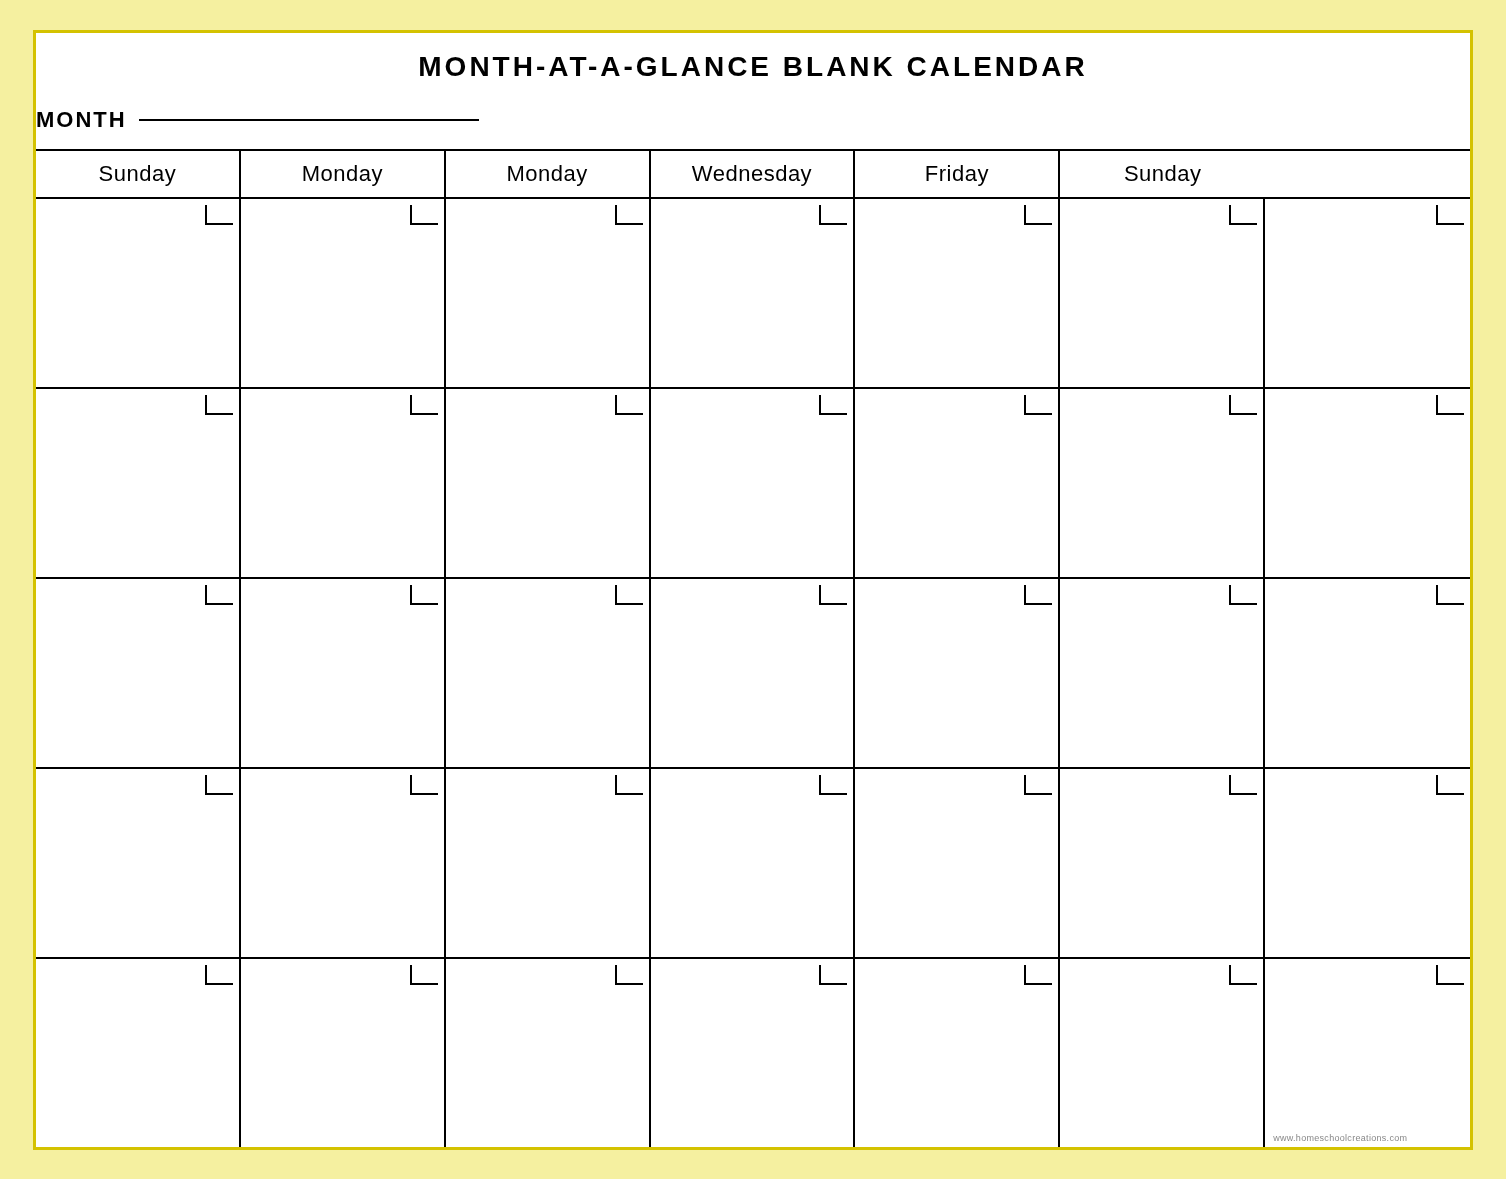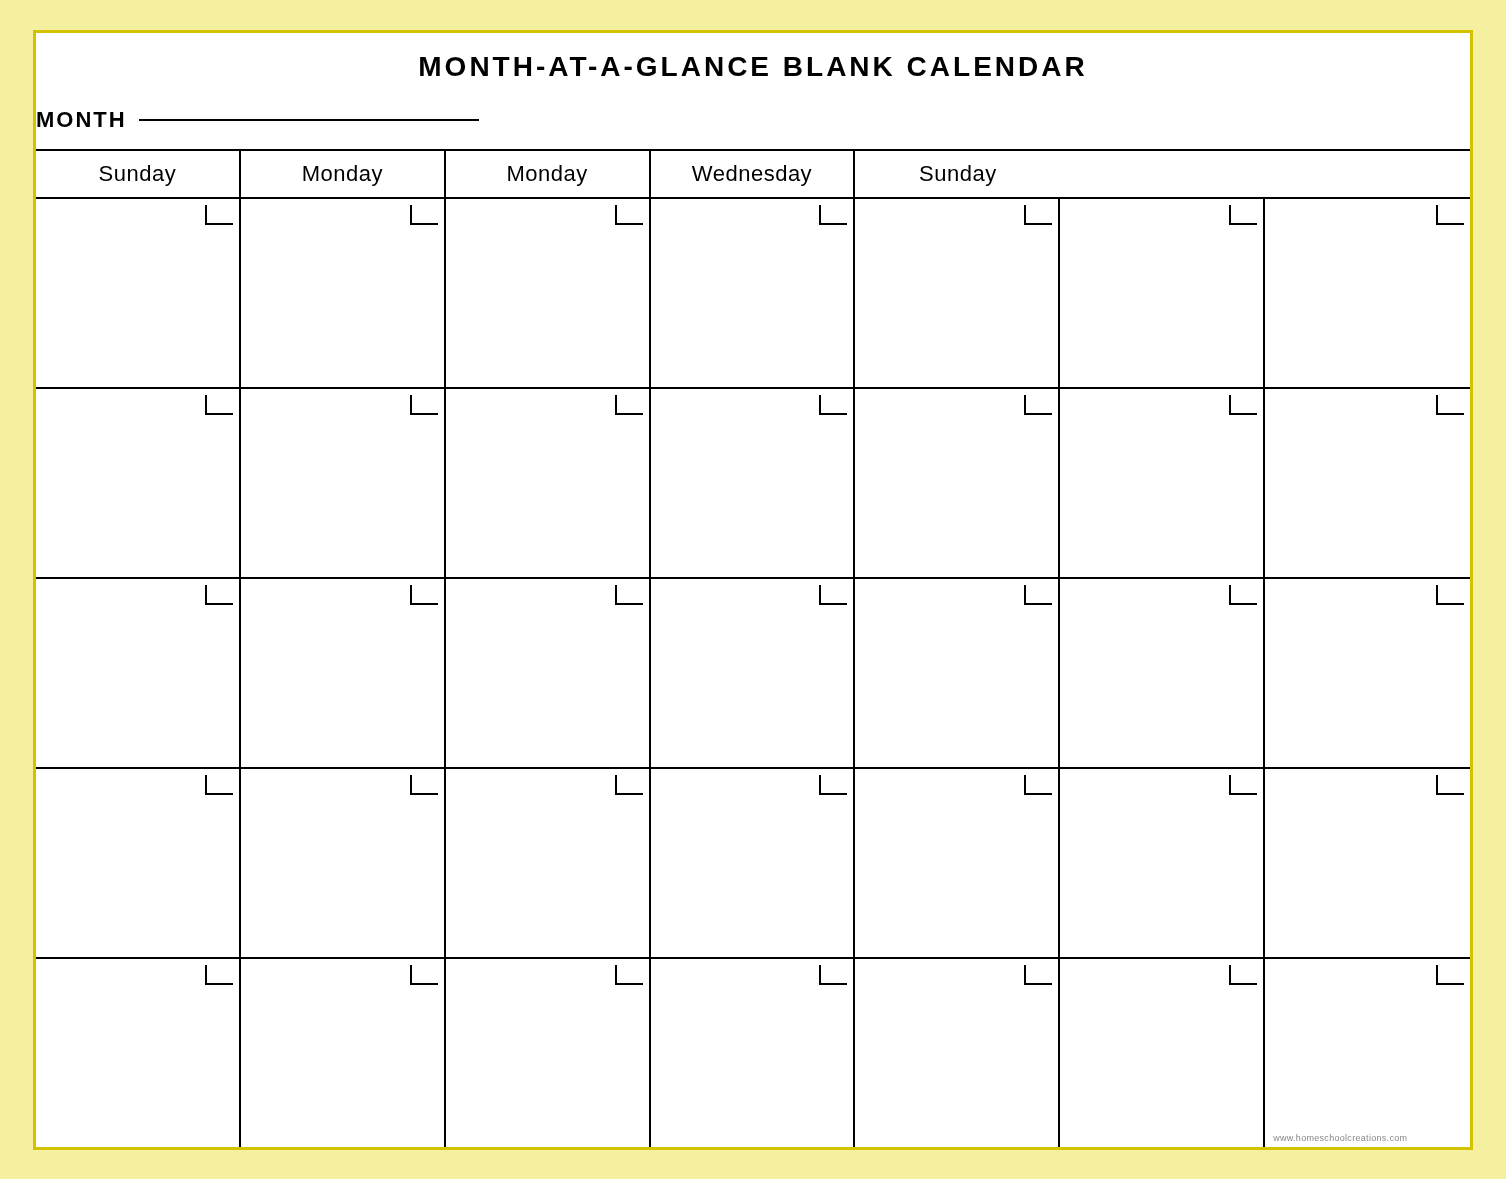--- a/index.html
+++ b/index.html
@@ -136,20 +136,21 @@
   <div class="month-row">
     <span class="month-label">MONTH</span>
     <span class="month-line"></span>
   </div>
 
   <div class="days-header">
     <div class="day-header">Sunday</div>
     <div class="day-header">Monday</div>
     <div class="day-header">Monday</div>
     <div class="day-header">Wednesday</div>
+    <div class="day-header">Friday</div>
     <div class="day-header">Sunday</div>
   </div>
 
   <div class="calendar-grid">
 
     <div class="calendar-row">
       <div class="calendar-cell">
           <div class="date-corner"></div>
         </div>
       <div class="calendar-cell">

